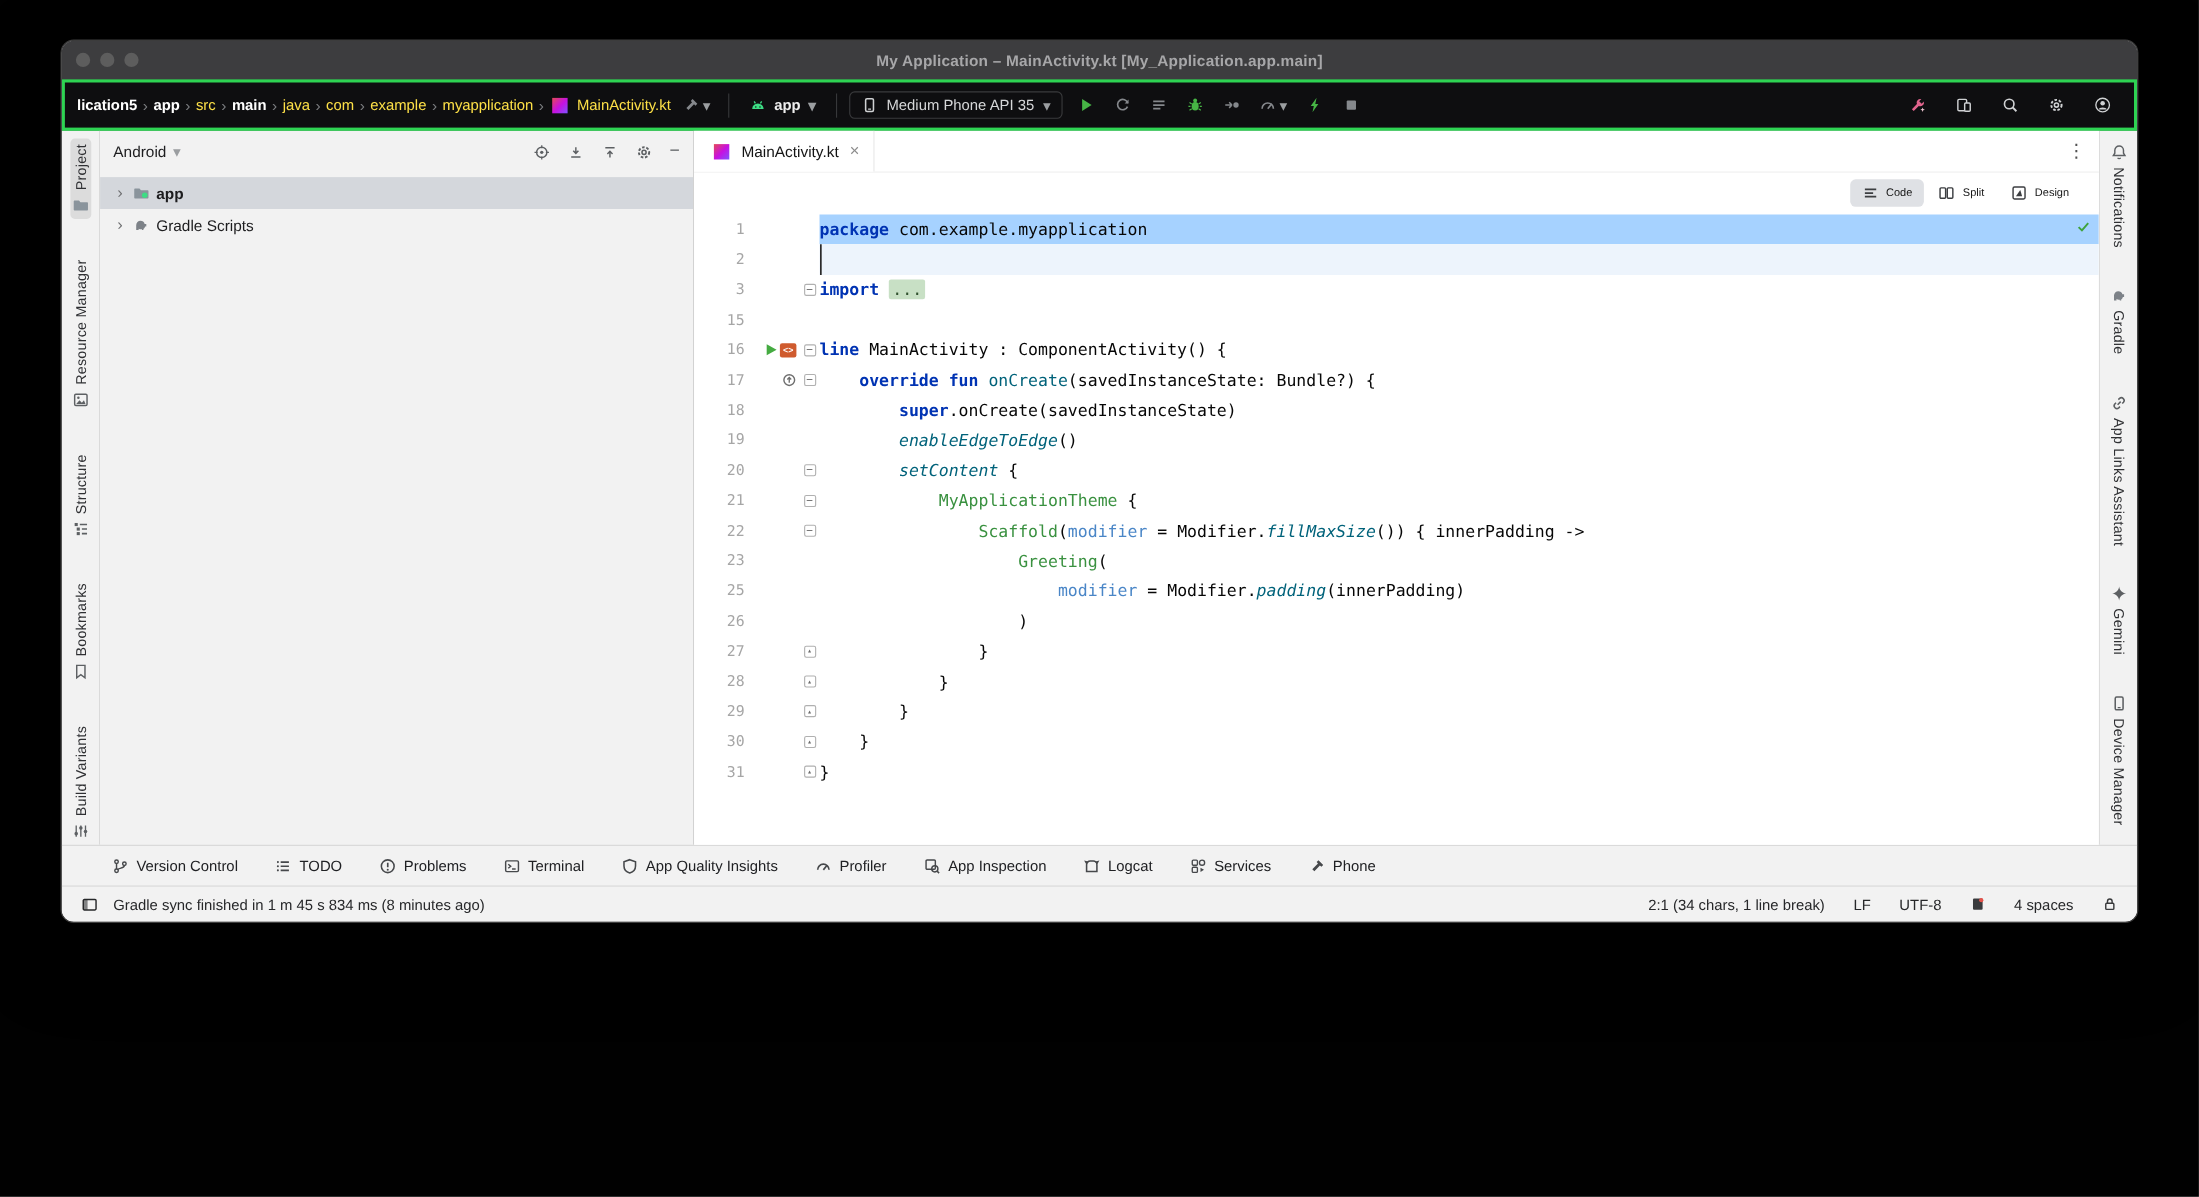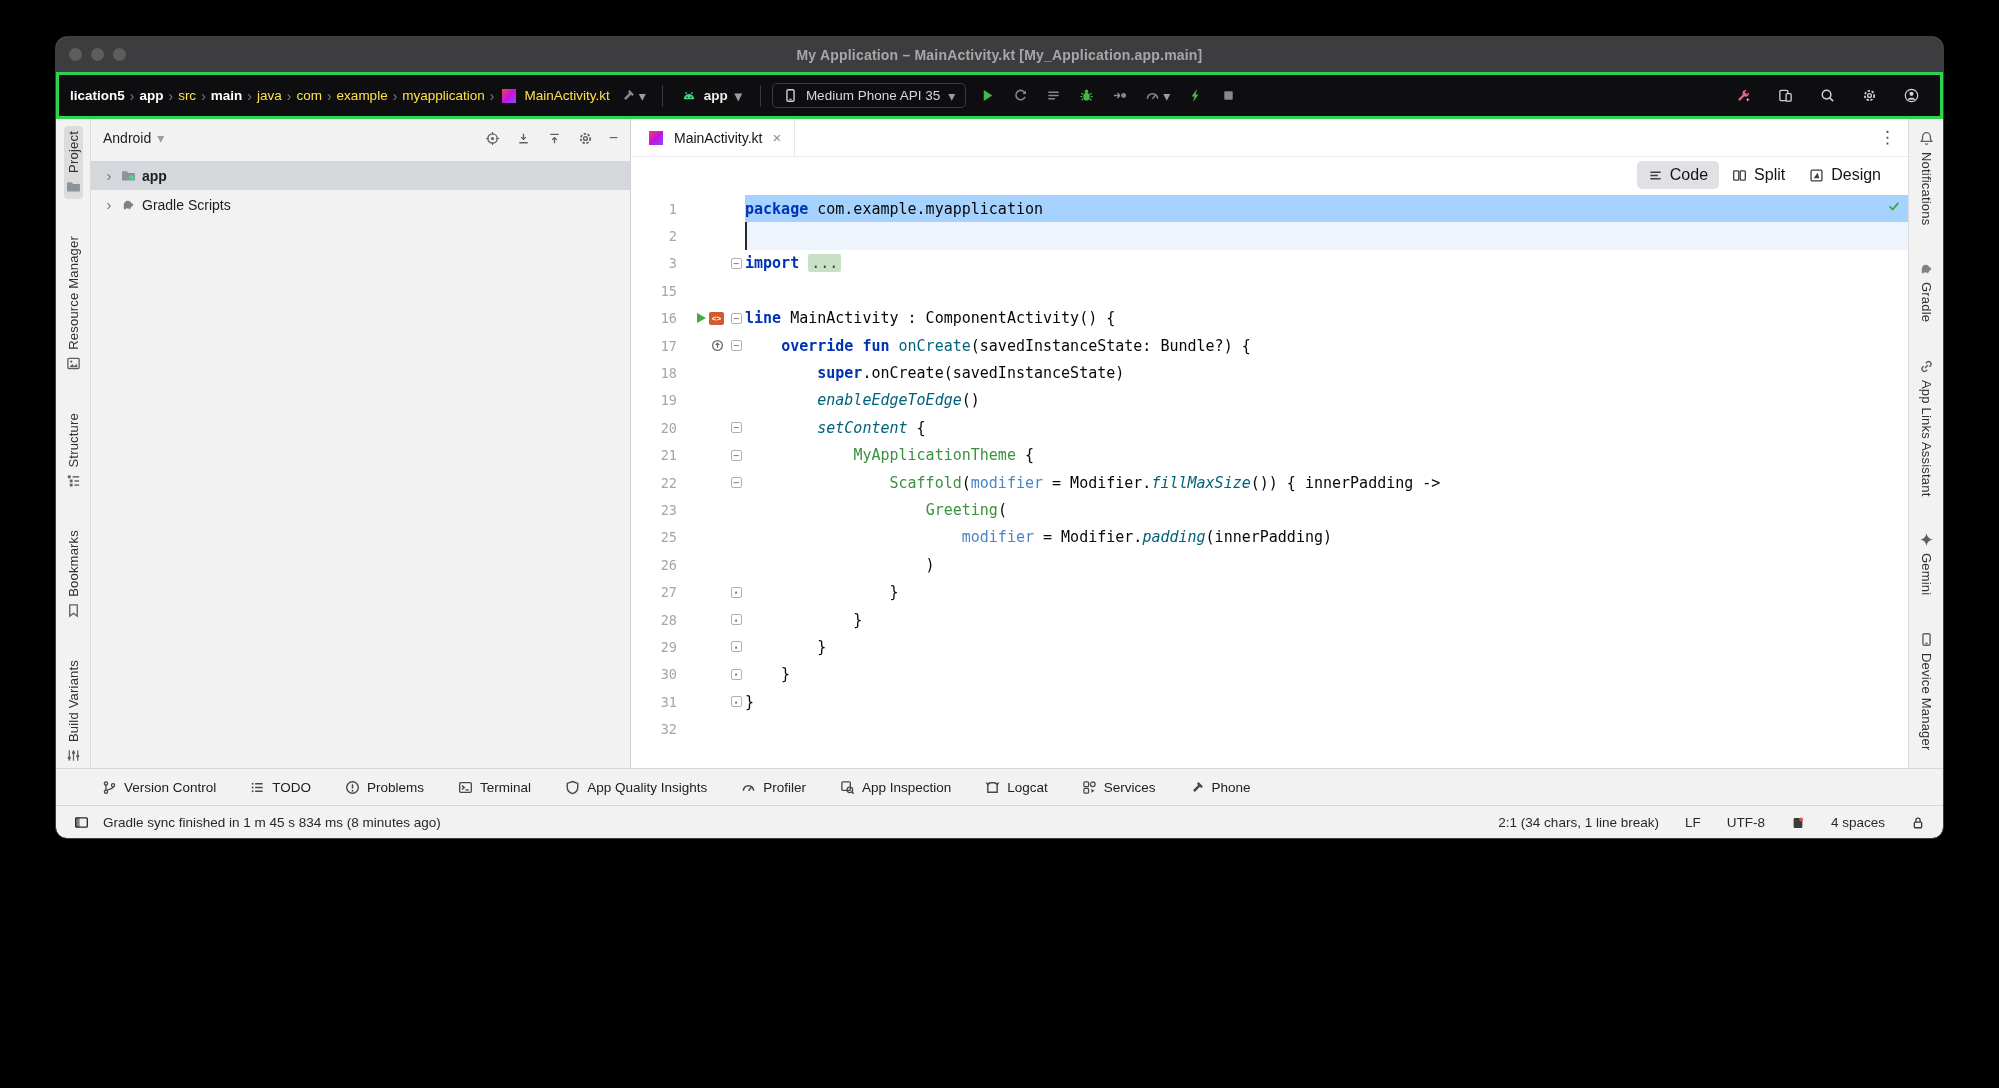--- a/index.html
+++ b/index.html
@@ -58,21 +58,21 @@
   .trow .chev{color:#6f7072;font-size:15px;width:12px;text-align:center}
   .trow.b .tlabel{font-weight:bold}
 
   
   .editor{flex:1;display:flex;flex-direction:column;background:#fff;min-width:0;position:relative}
   .tabbar{flex:0 0 38px;display:flex;align-items:stretch;border-bottom:1px solid #ececec;background:#fff}
   .tab{display:flex;align-items:center;gap:6px;padding:0 13px;border-right:1px solid #e8e8e8;font-size:14px;color:#141414;background:#fff}
   .tab .close{color:#8b8b8b;font-size:15px;margin-left:4px}
   .tab-more{margin-left:auto;align-self:center;margin-right:12px;color:#515151;font-size:17px}
   .viewbar{flex:0 0 36px;display:flex;align-items:center;justify-content:flex-end;gap:2px;padding-right:16px;background:#fff}
-  .vbtn{display:flex;align-items:center;gap:7px;padding:5px 11px;border-radius:5px;font-size:16px;color:#141414}
+  .vbtn{display:flex;align-items:center;gap:7px;padding:5px 11px;border-radius:5px;font-size:10px;color:#141414}
   .vbtn.active{background:#dfe1e5}
   .vbtn .ic{color:#3c3e41}
 
   .codewrap{flex:1;position:relative;overflow:hidden;padding-top:2px;
     font-family:"DejaVu Sans Mono","Liberation Mono",monospace;font-size:15px}
   .cl{display:flex;align-items:center;height:27.4px}
   .ln{flex:0 0 50px;text-align:right;color:#a6a6a6;font-size:13.5px;padding-right:4px;
     font-family:"DejaVu Sans Mono",monospace}
   .gut{flex:0 0 46px;display:flex;align-items:center;justify-content:flex-end;gap:3px;padding-right:3px}
   .foldc{flex:0 0 18px;display:flex;align-items:center;justify-content:center}
@@ -99,21 +99,21 @@
 
   
   .bottombar{flex:0 0 37px;background:#f2f2f2;border-top:1px solid #d7d7d7;display:flex;align-items:center;
     gap:34px;padding:0 16px 0 46px;font-size:13.5px;color:#202124}
   .bbtn{display:flex;align-items:center;gap:7px}
   .bbtn .ic{color:#46484b}
 
   
   .statusbar{flex:0 0 33px;background:#f2f2f2;border-top:1px solid #d7d7d7;display:flex;align-items:center;
     padding:0 18px;font-size:13.5px;color:#27282a;gap:14px}
-  .sb-right{margin-left:auto;display:flex;align-items:flex-end;gap:26px}
+  .sb-right{margin-left:auto;display:flex;align-items:center;gap:26px}
   .sb-right .ic{color:#3a3b3d}
 </style>
 </head>
 <body>
 
 <div class="window">
 
   <div class="titlebar">
     <div class="traffic">
       <span class="tl"></span>
@@ -579,26 +579,20 @@
             <span class="ct"><span class="tk-p">    }</span></span>
           </div>
           <div class="cl">
             <span class="ln">31</span>
             <span class="gut"></span>
             <span class="foldc">
               <span class="f-end">▴</span>
             </span>
             <span class="ct"><span class="tk-p">}</span></span>
           </div>
-          <div class="cl">
-            <span class="ln">32</span>
-            <span class="gut"></span>
-            <span class="foldc"></span>
-            <span class="ct"></span>
-          </div>
         </div>
     </div>
 
     <div class="stripe right" id="right-stripe">
         <div class="sbtn">
           <span class="ic">
             <svg viewBox="0 0 16 16" width="15" height="15">
               <path d="M8 1.8a4.2 4.2 0 0 1 4.2 4.2v2.8l1.4 2.2H2.4l1.4-2.2V6A4.2 4.2 0 0 1 8 1.8z" fill="none" stroke="currentColor" stroke-width="1.4"></path>
               <path d="M6.6 13.2a1.5 1.5 0 0 0 2.8 0" fill="none" stroke="currentColor" stroke-width="1.3"></path>
             </svg>

